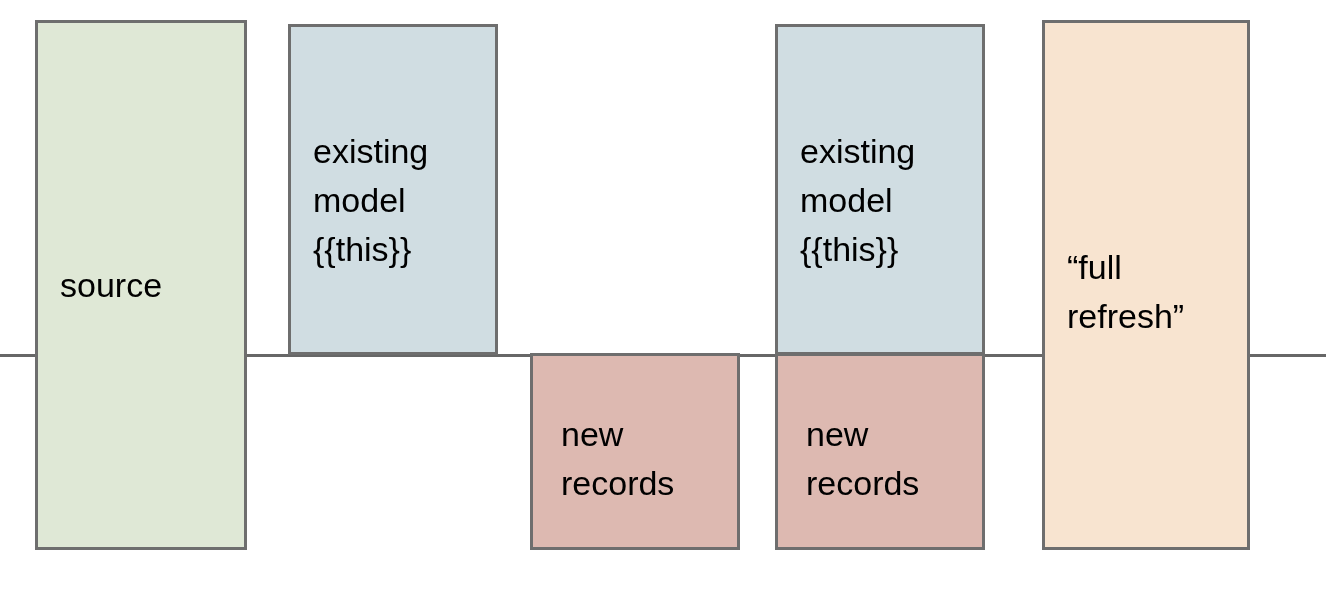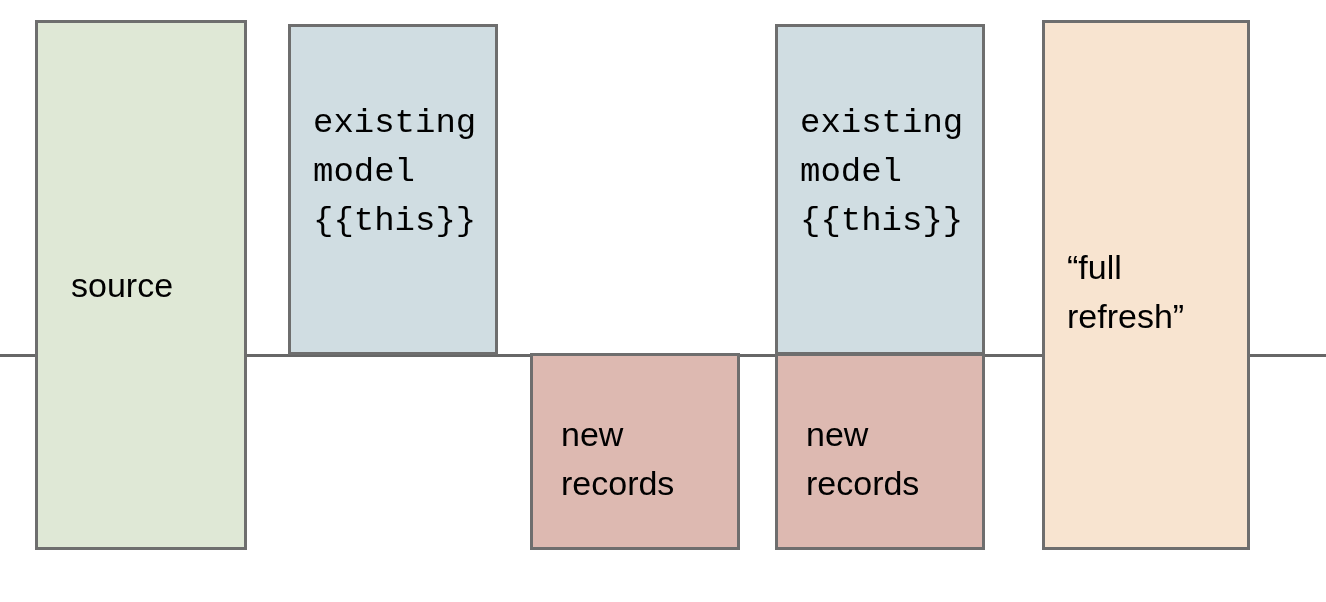--- a/index.html
+++ b/index.html
@@ -38,29 +38,29 @@
     color: #000000;
     font-size: 34px;
     line-height: 49px;
     padding-left: 22px;
     padding-right: 10px;
     white-space: pre-line;
     text-align: left;
     letter-spacing: 0px;
   }
   
-  .box-source        { left: 35px;   top: 20px;  width: 212px; height: 530px; background: #DFE8D6; padding-left: 11px; }
+  .box-source        { left: 35px;   top: 20px;  width: 212px; height: 530px; background: #DFE8D6; }
   .box-existing-1    { left: 288px;  top: 24px;  width: 210px; height: 331px; background: #D0DDE2; justify-content: flex-start; }
   .box-new-1         { left: 530px;  top: 353px; width: 210px; height: 197px; background: #DDB9B1; }
   .box-existing-2    { left: 775px;  top: 24px;  width: 210px; height: 331px; background: #D0DDE2; justify-content: flex-start; }
   .box-new-2         { left: 775px;  top: 353px; width: 210px; height: 197px; background: #DDB9B1; }
   .box-full-refresh  { left: 1042px; top: 20px;  width: 208px; height: 530px; background: #F8E4D0; }
 
   .box-existing-1 .box-label,
-  .box-existing-2 .box-label { margin-top: 72px; font-family: Liberation Mono, monospace; }
+  .box-existing-2 .box-label { margin-top: 100px; }
   .box-new-1 .box-label,
   .box-new-2 .box-label { margin-top: 14px; padding-left: 28px; }
   .box-full-refresh .box-label { margin-top: 14px; }
 </style>
 </head>
 <body>
 
 <div id="diagram">
 
   <div class="baseline" style="top:354px;"></div>

